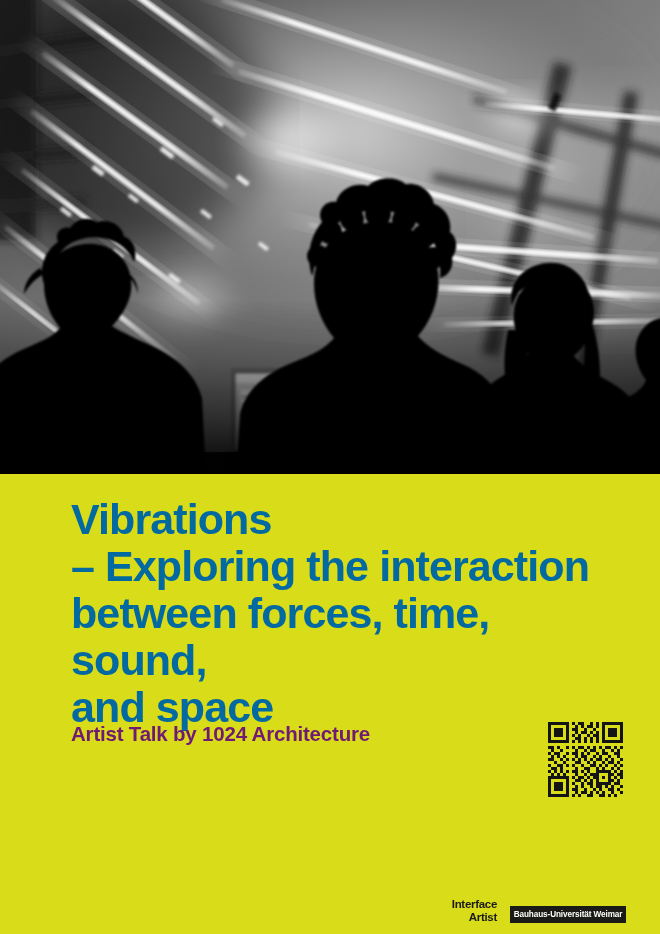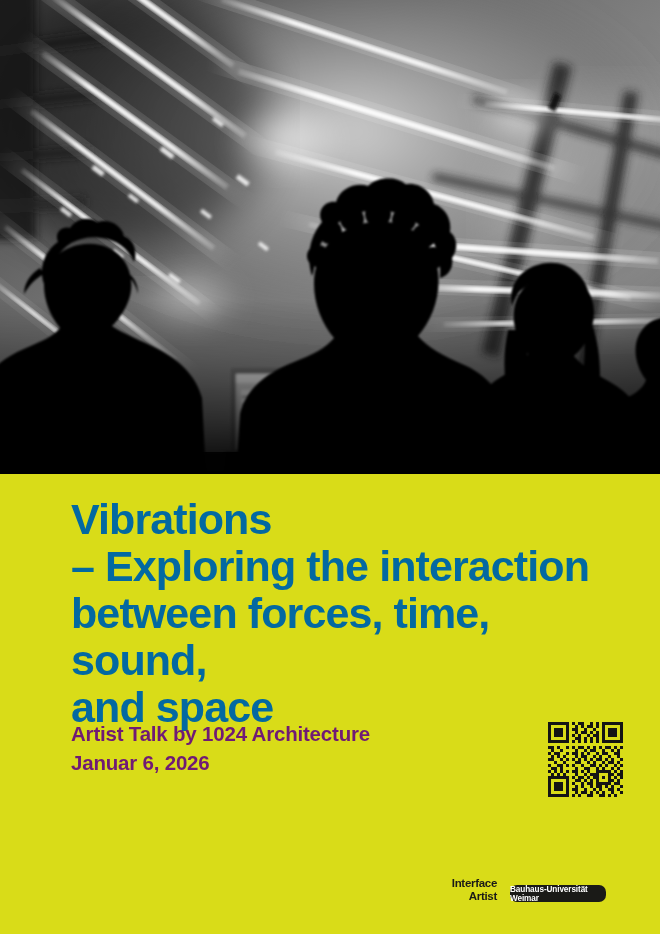--- a/index.html
+++ b/index.html
@@ -58,44 +58,43 @@
   
   #qr {
     position:absolute; left:548px; top:722px;
     width:75px; height:75px;
     background:#d9dc18;
   }
   #qr svg { display:block; width:75px; height:75px; }
 
   
   #logos {
-    position:absolute; left:0; top:876px;
+    position:absolute; left:0; top:897px;
     width:660px; height:32px;
   }
   #logo-interface {
     position:absolute; right:163px; top:1px;
     text-align:right;
     color:#1a1a17;
     font-size:11.5px;
     font-weight:700;
     line-height:12.5px;
     letter-spacing:-0.3px;
   }
   #logo-bauhaus {
     position:absolute; left:510px; top:9px;
-    width:96px; height:17px;
+    width:116px; height:17px;
     background:#1a1a17;
     color:#ffffff;
     font-size:8.2px;
     font-weight:700;
     letter-spacing:-0.1px;
     display:flex;
     align-items:center;
     justify-content:center;
-    border-radius:7px;
   }
 </style>
 </head>
 <body>
 
 <div id="poster">
 
   <div id="photo">
     <svg viewBox="0 0 660 474" preserveAspectRatio="none">
       <defs>
@@ -362,21 +361,20 @@
 
   <div id="panel"></div>
 
   <h1 id="headline">Vibrations
 – Exploring the interaction
 between forces, time, sound,
 and space</h1>
 
   <div id="details">
     <div>Artist Talk by 1024 Architecture</div>
-    <div>Januar 6, 2026</div>
   </div>
 
   <div id="qr">
     <svg viewBox="0 0 25 25" shape-rendering="crispEdges">
       <rect width="25" height="25" fill="#d9dc18"></rect>
       <g fill="#141414">
 
         <rect x="0" y="0" width="7" height="1"></rect>
           <rect x="0" y="6" width="7" height="1"></rect>
         <rect x="0" y="0" width="1" height="7"></rect>

